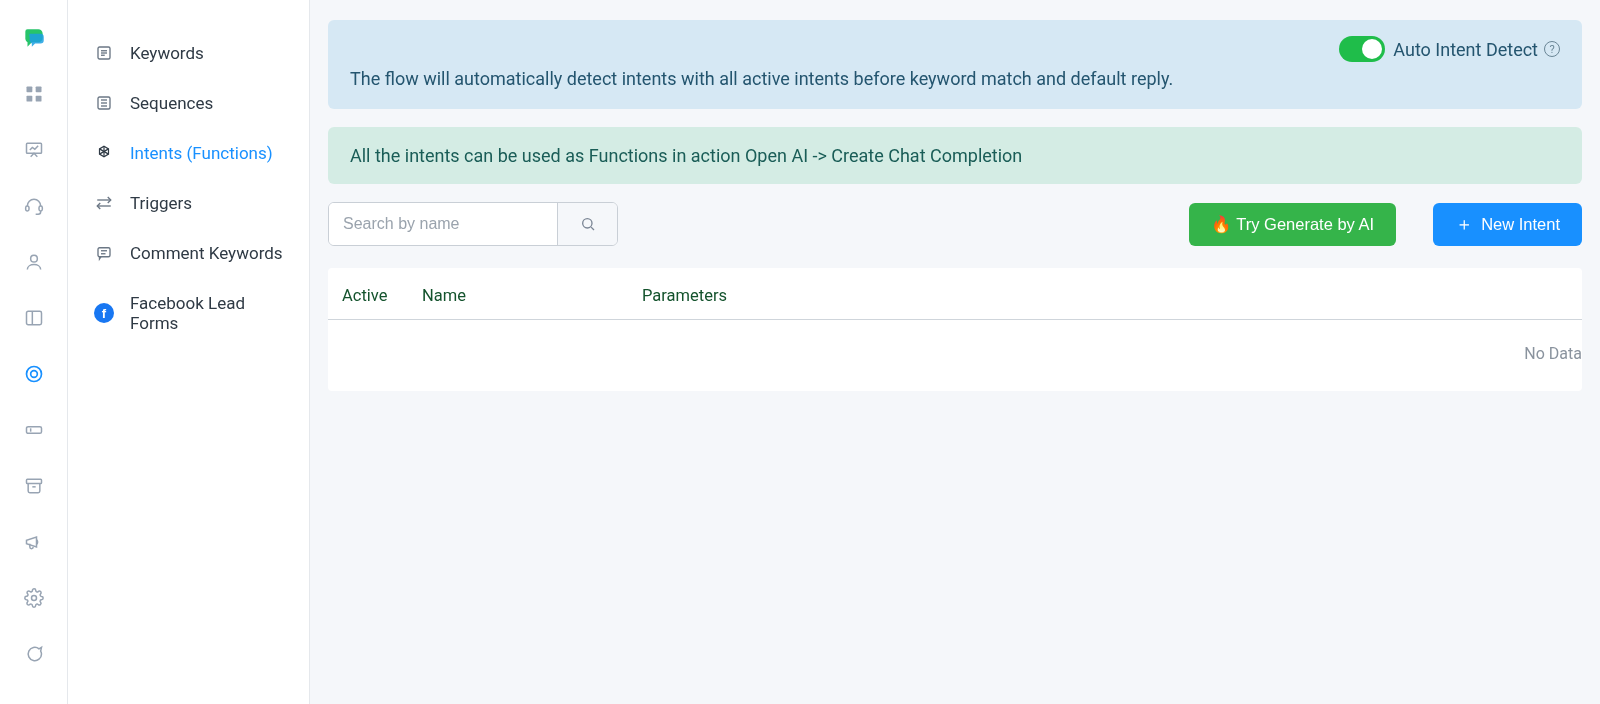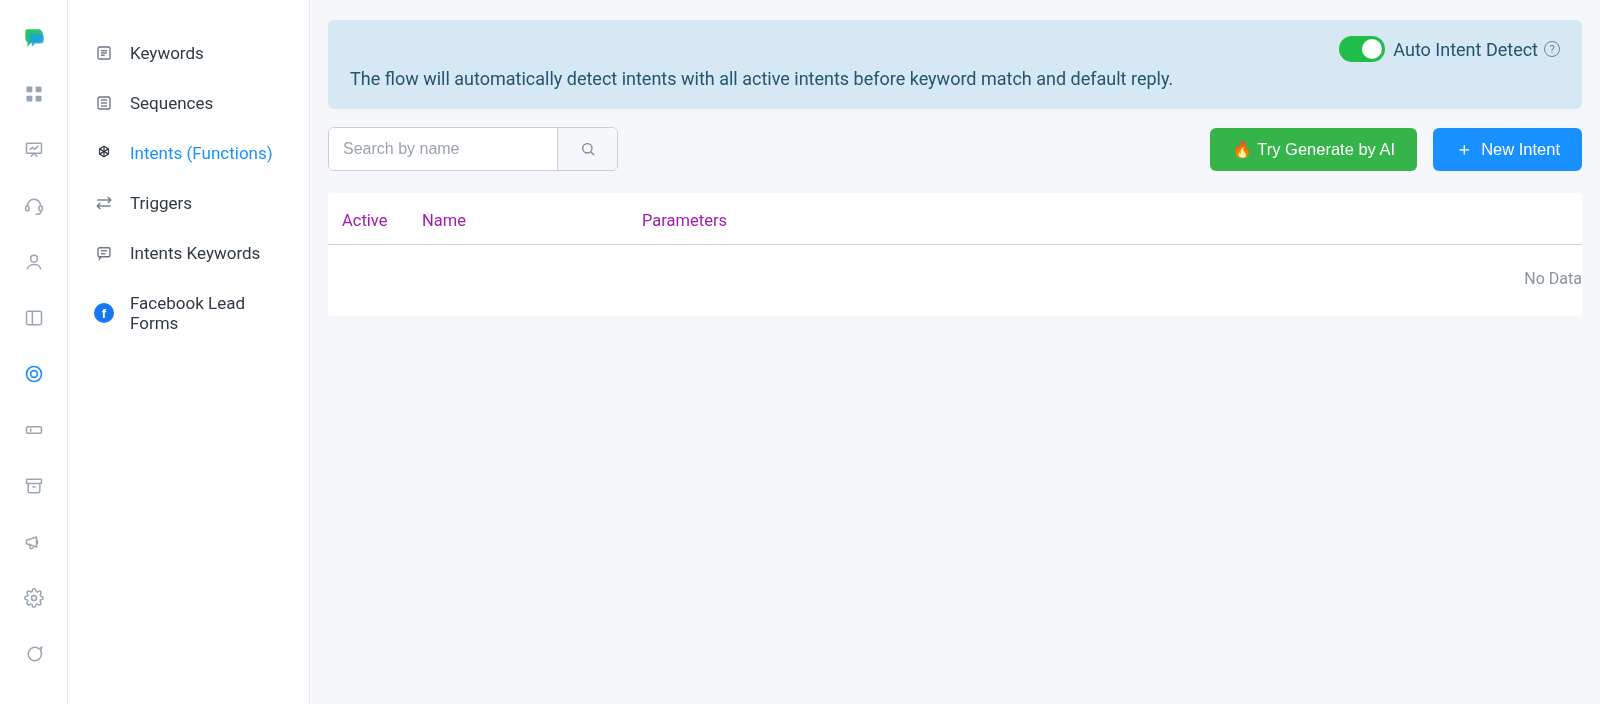--- a/index.html
+++ b/index.html
@@ -168,32 +168,33 @@
   .btn {
     border: none;
     border-radius: 6px;
     font-size: 16.5px;
     padding: 12px 22px;
     cursor: pointer;
     color: #fff;
     display: inline-flex;
     align-items: center;
     gap: 8px;
+    margin-left: 21px;
   }
   .btn-green { background: #35b44a; }
   .btn-blue { background: #1890ff; }
 
   .table-card {
     background: #fff;
     border-radius: 4px;
   }
   .thead {
     display: flex;
     padding: 18px 14px 14px 14px;
-    color: #a21caf;
+    color: #14532d;
     font-size: 16.5px;
     border-bottom: 1.5px solid #cfd5db;
   }
   .col-active { width: 80px; }
   .col-name { width: 220px; }
   .col-params { width: 250px; }
   .col-ifall { width: 310px; }
   .col-otherwise { flex: 1; }
   .no-data {
     text-align: right;
@@ -349,21 +350,21 @@
   </div>
   <div class="sub-item">
     <span class="sub-icon">
       <svg viewBox="0 0 24 24" fill="none" stroke="currentColor" stroke-width="1.8">
           <rect x="4" y="5" width="16" height="12" rx="2"></rect>
           <path d="M8 17l-2 3v-3"></path>
           <line x1="8" y1="9" x2="16" y2="9"></line>
           <line x1="8" y1="13" x2="14" y2="13"></line>
         </svg>
     </span>
-    <span>Intents Keywords</span>
+    <span>Comment Keywords</span>
   </div>
   <div class="sub-item">
     <span class="sub-icon">
       <span class="fb-circle">f</span>
     </span>
     <span>Facebook Lead Forms</span>
   </div>
 </div>
 
 <div class="main">
@@ -372,20 +373,23 @@
     <div class="toggle-row">
       <div class="toggle"></div>
       <div class="toggle-label">
         <span>Auto Intent Detect</span>
         <span class="help-circle">?</span>
       </div>
     </div>
     <div class="desc">The flow will automatically detect intents with all active intents before keyword match and default reply.</div>
   </div>
 
+  <div class="banner-teal">
+    <span>All the intents can be used as Functions in action Open AI -&gt; Create Chat Completion</span>
+  </div>
 
   <div class="toolbar">
     <div class="search-wrap">
       <input class="search-input" type="text" placeholder="Search by name" style="">
       <button class="search-btn">
         <svg width="16" height="16" viewBox="0 0 24 24" fill="none" stroke="currentColor" stroke-width="2">
             <circle cx="11" cy="11" r="7"></circle>
             <line x1="21" y1="21" x2="16.65" y2="16.65"></line>
           </svg>
       </button>

